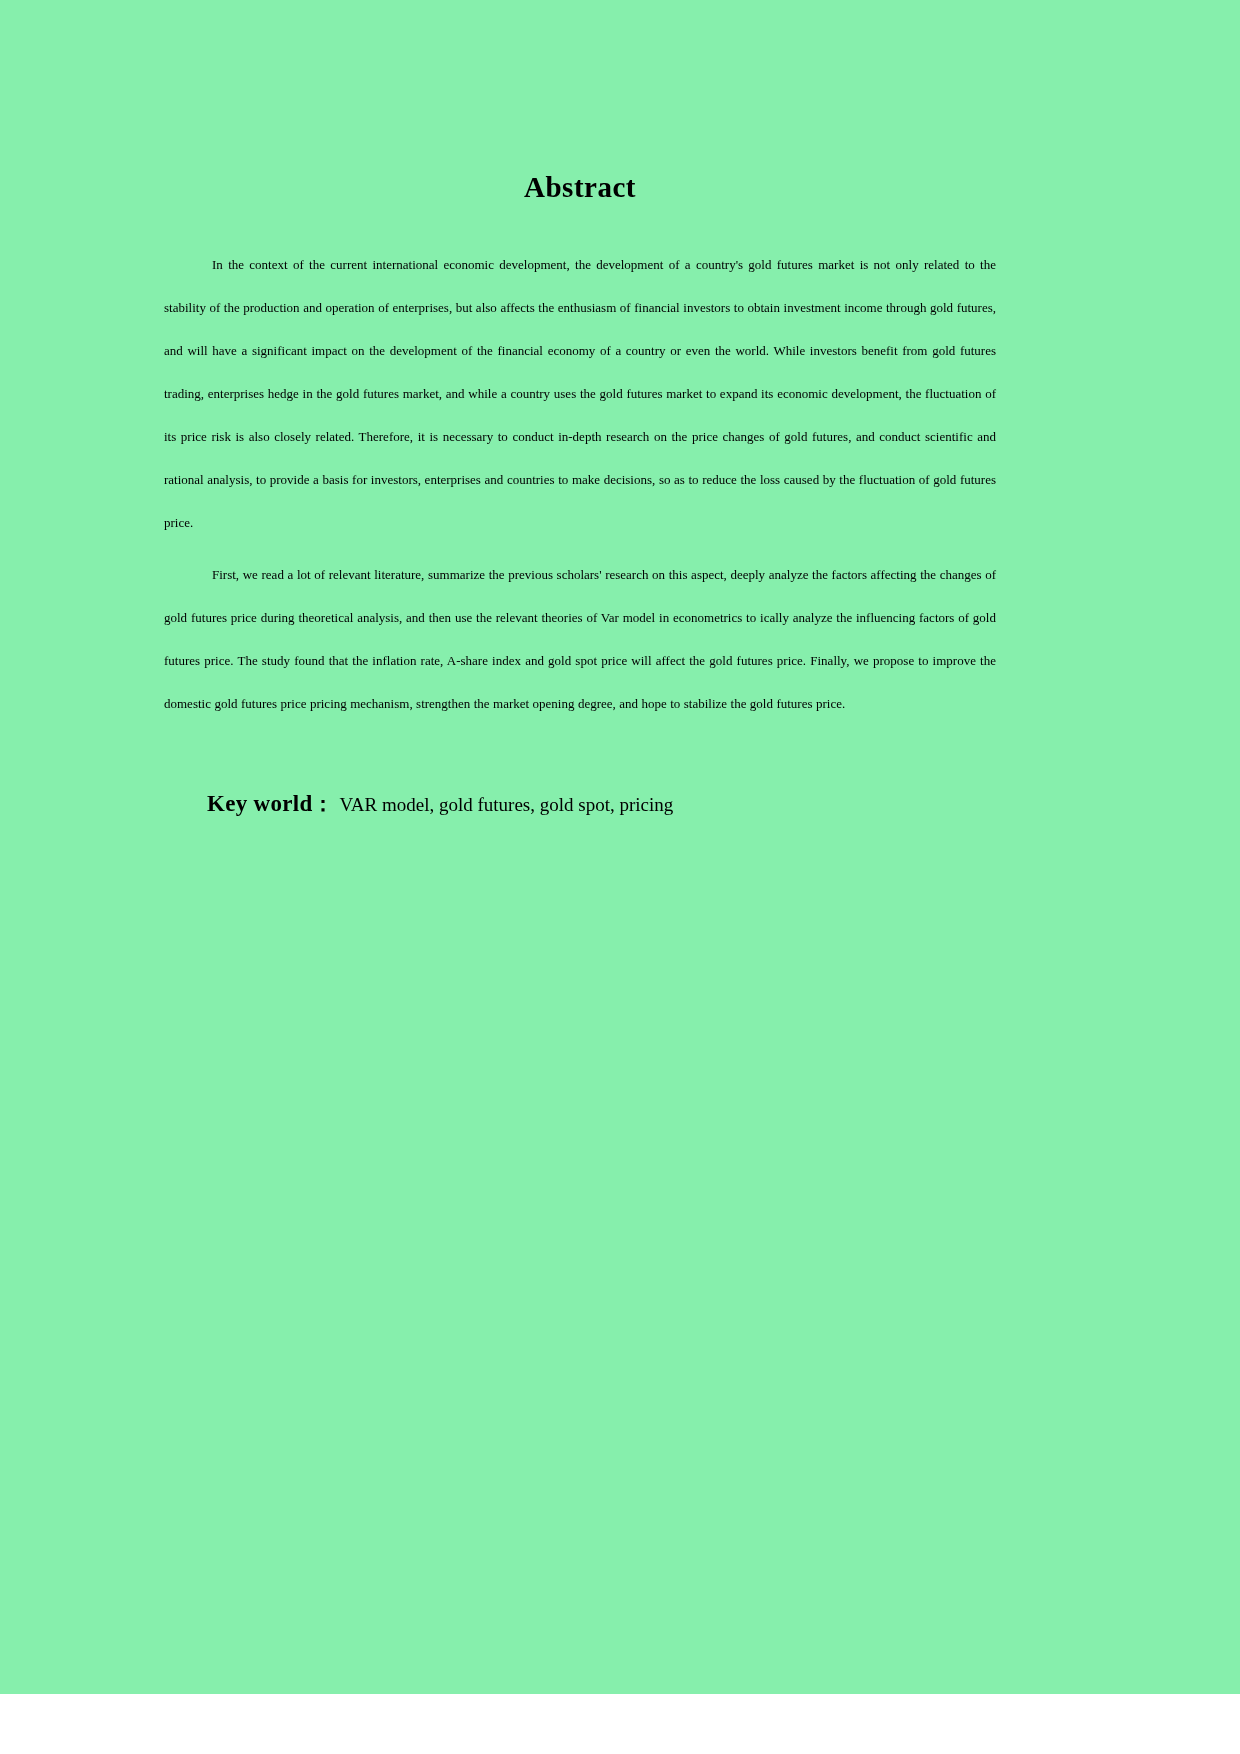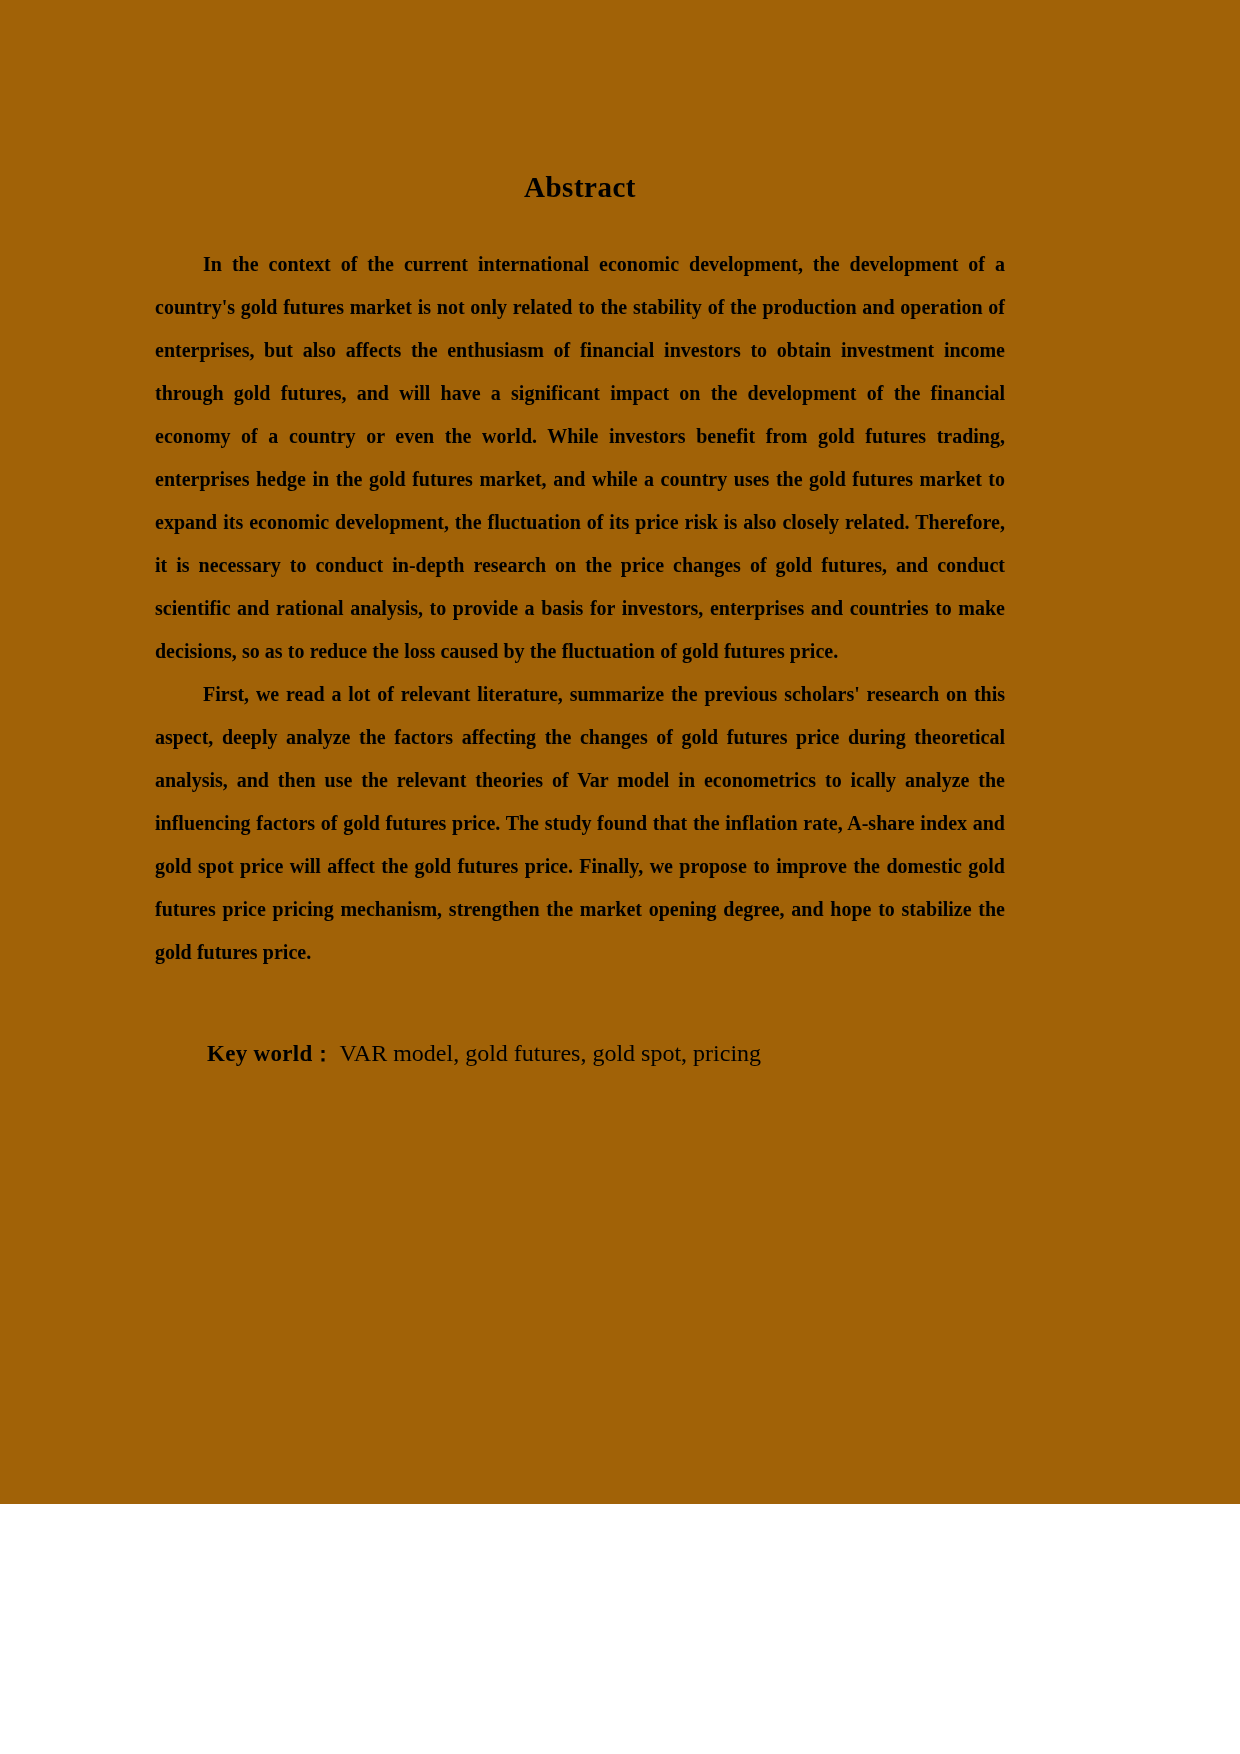--- a/index.html
+++ b/index.html
@@ -10,50 +10,49 @@
   body {
     width: 1240px;
     height: 1754px;
     font-family: "Liberation Serif", "DejaVu Serif", serif;
     color: #000000;
     -webkit-font-smoothing: antialiased;
   }
   .page {
     position: relative;
     width: 1240px;
-    height: 1504px;
-    background: #a16207;
+    height: 1694px;
+    background: #86efac;
     box-sizing: border-box;
     overflow: hidden;
   }
   .content {
     position: absolute;
     left: 155px;
     top: 170px;
     width: 850px;
   }
   .doc-title {
     font-size: 29px;
     font-weight: bold;
     text-align: center;
     letter-spacing: 0.5px;
     margin: 0 0 38px 0;
     line-height: 1.2;
   }
   .para {
-    font-size: 20px;
+    font-size: 13px;
     line-height: 43px;
     text-align: justify;
     text-justify: inter-word;
     text-indent: 48px;
-    margin: 0;
+    margin: 9px;
     -webkit-hyphens: none;
     hyphens: none;
     word-spacing: 0.2px;
-    font-weight: bold;
   }
   .para + .para {
     margin-top: 0px;
   }
   .keywords-block {
     margin-top: 62px;
     padding-left: 52px;
     font-size: 19.5px;
     line-height: 34px;
     text-indent: 0;
@@ -61,21 +60,21 @@
   .keywords-label {
     font-weight: bold;
     font-size: 23px;
     letter-spacing: 0.3px;
   }
   .keywords-colon {
     font-weight: bold;
     font-size: 21px;
   }
   .keywords-value {
-    font-size: 24px;
+    font-size: 19px;
     margin-left: 6px;
   }
 </style>
 </head>
 <body>
 
 <div class="page">
   <div class="content">
 
     <h1 class="doc-title">Abstract</h1>

